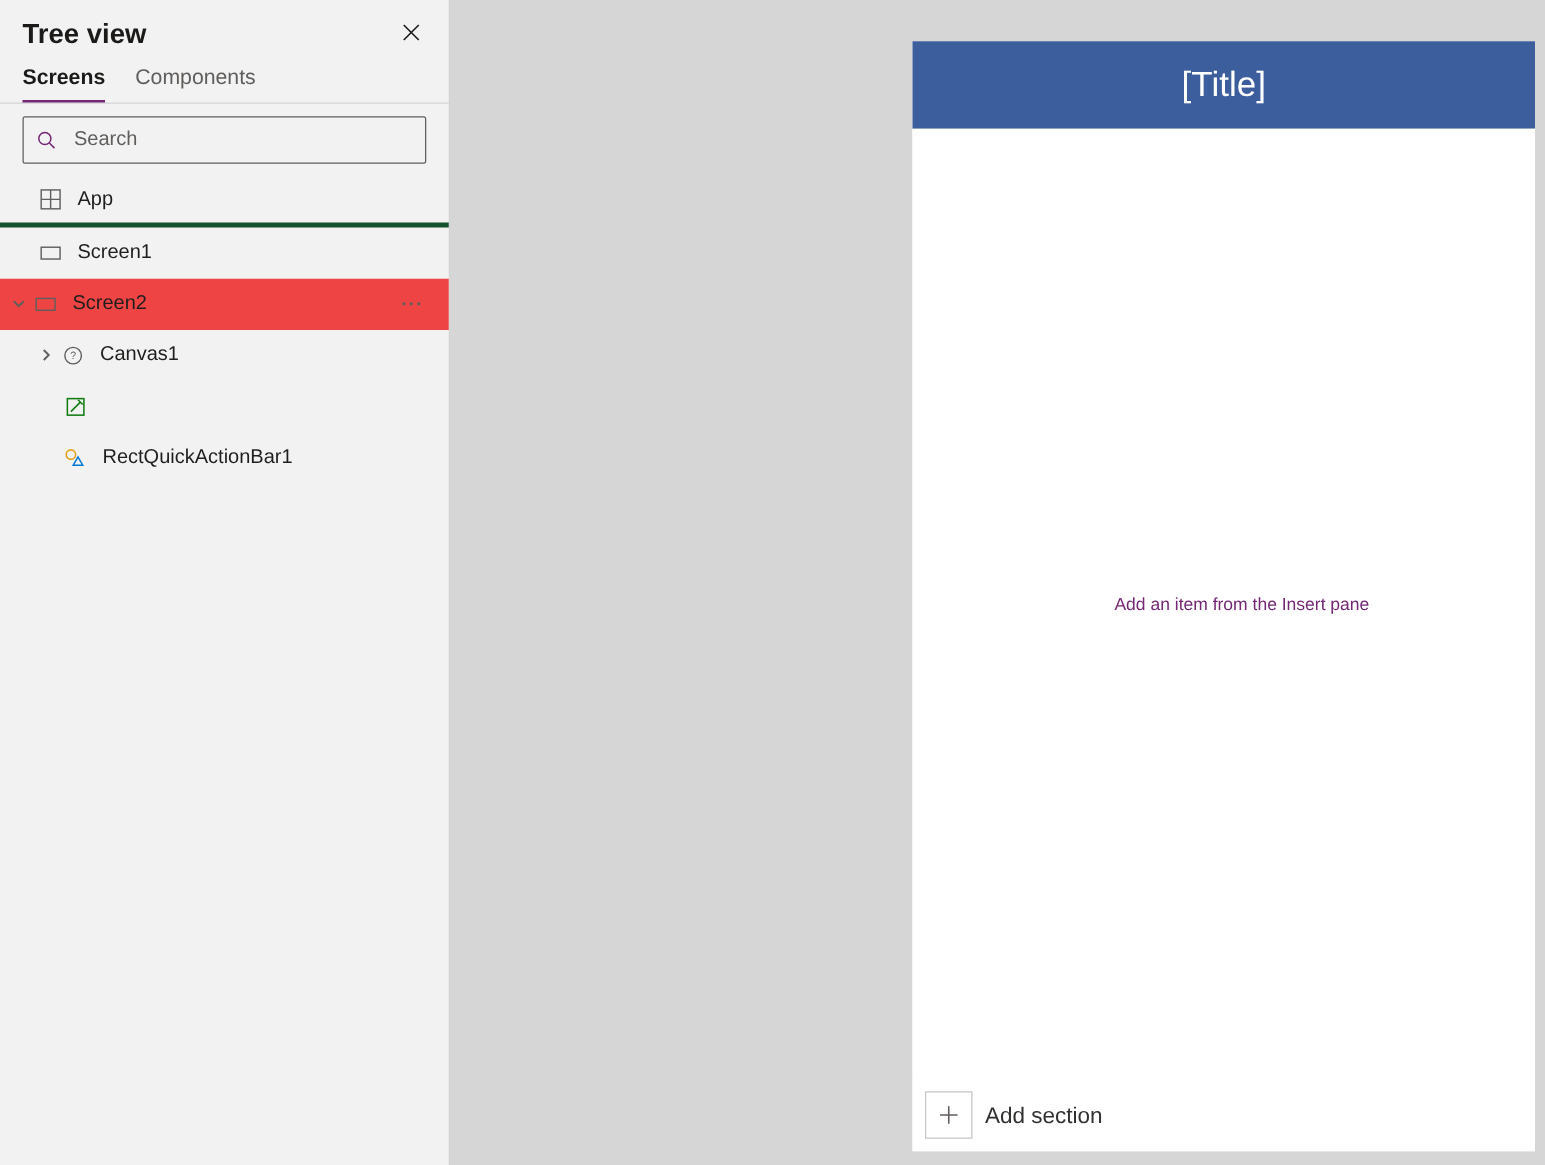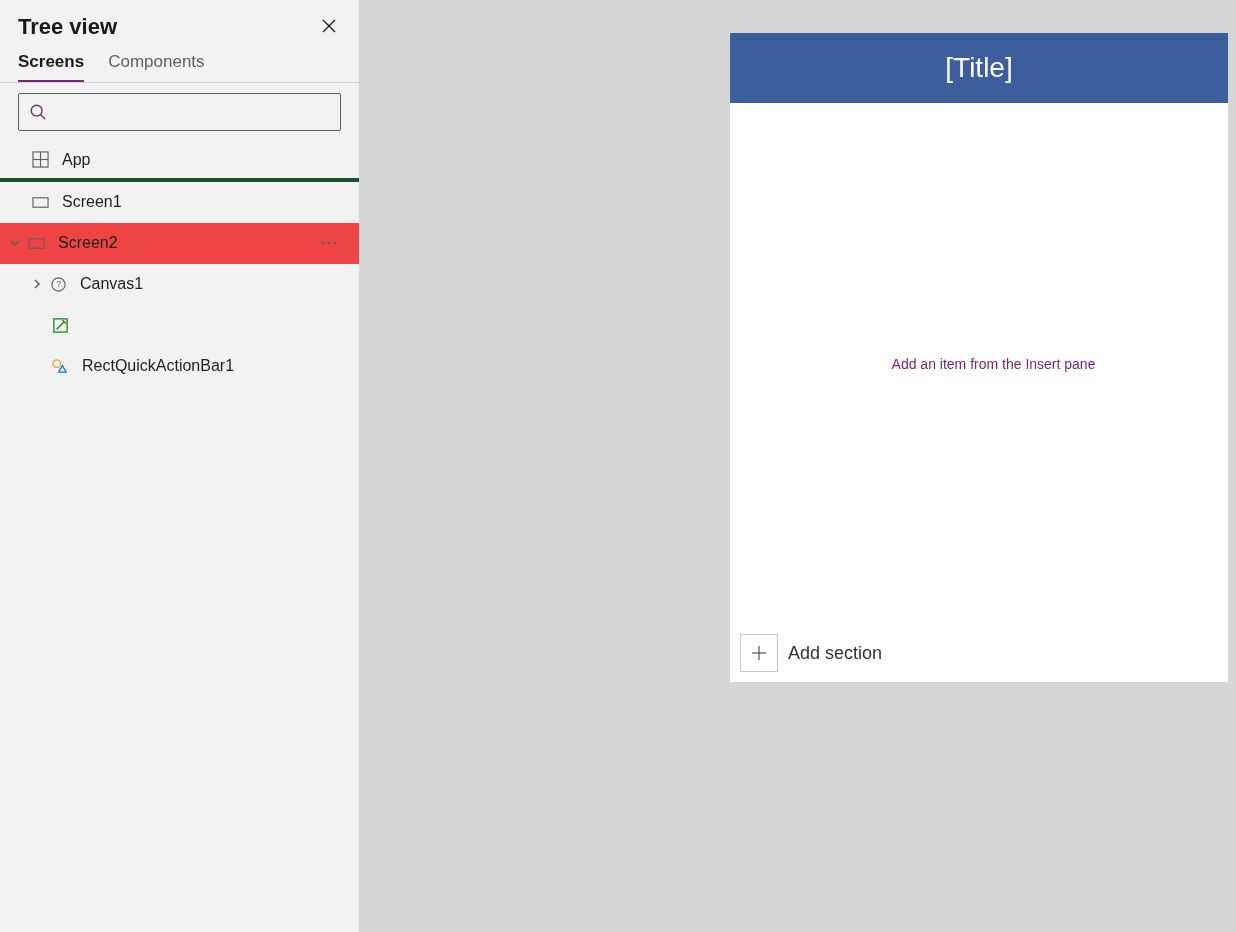--- a/index.html
+++ b/index.html
@@ -170,21 +170,21 @@
     .canvas-area {
       flex: 1;
       position: relative;
       background: #d6d6d6;
     }
     .canvas-frame {
       position: absolute;
       top: 33px;
       right: 8px;
       width: 498px;
-      height: 649px;
+      height: 888px;
       background: #fff;
       display: flex;
       flex-direction: column;
     }
     .canvas-titlebar {
       height: 70px;
       background: #3b5998;
       background: #3f5d9b;
       background: #3d5e9c;
       display: flex;
@@ -256,20 +256,21 @@
     <div class="tree-tab active">Screens</div>
     <div class="tree-tab">Components</div>
   </div>
 
   <div class="search-wrapper">
     <div class="search-box">
       <svg viewBox="0 0 20 20">
           <circle cx="8.5" cy="8.5" r="6"></circle>
           <line x1="13" y1="13" x2="18" y2="18"></line>
         </svg>
+      <input type="text" placeholder="Search" style="">
     </div>
   </div>
 
   <div class="tree-list">
 
     <div class="tree-item app-item indent-1">
       <div class="tree-icon">
         <svg viewBox="0 0 18 18" fill="none" stroke="#605e5c" stroke-width="1.2">
           <rect x="1" y="1" width="16" height="16"></rect>
             <line x1="9" y1="1" x2="9" y2="17"></line>

